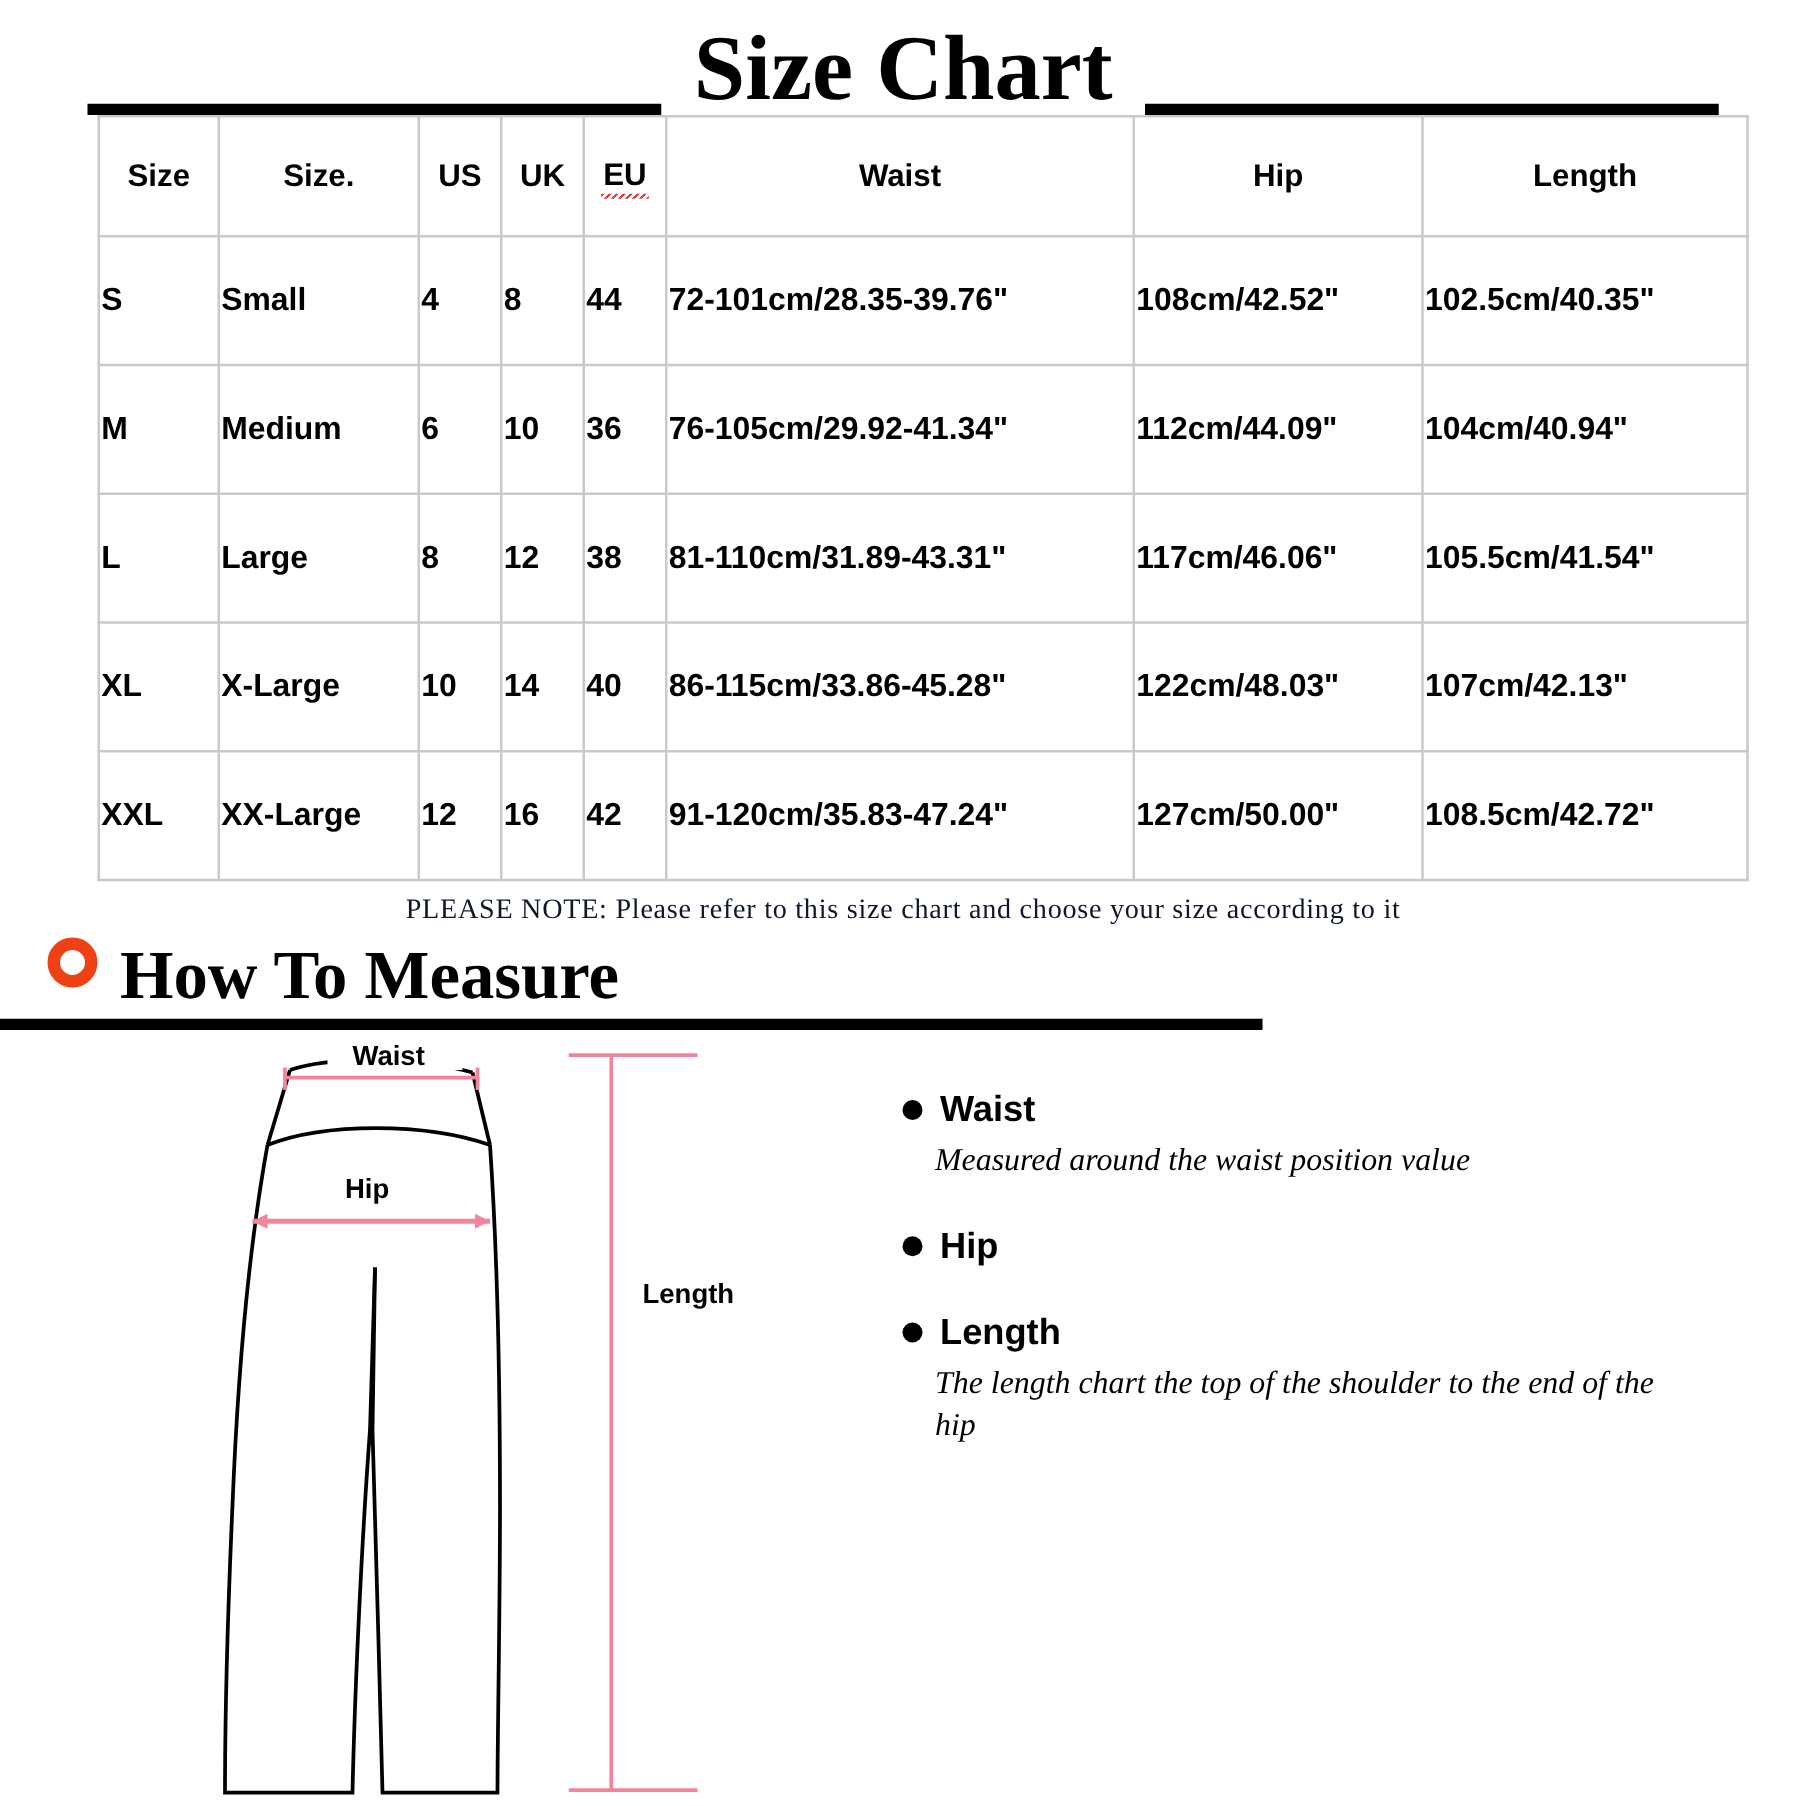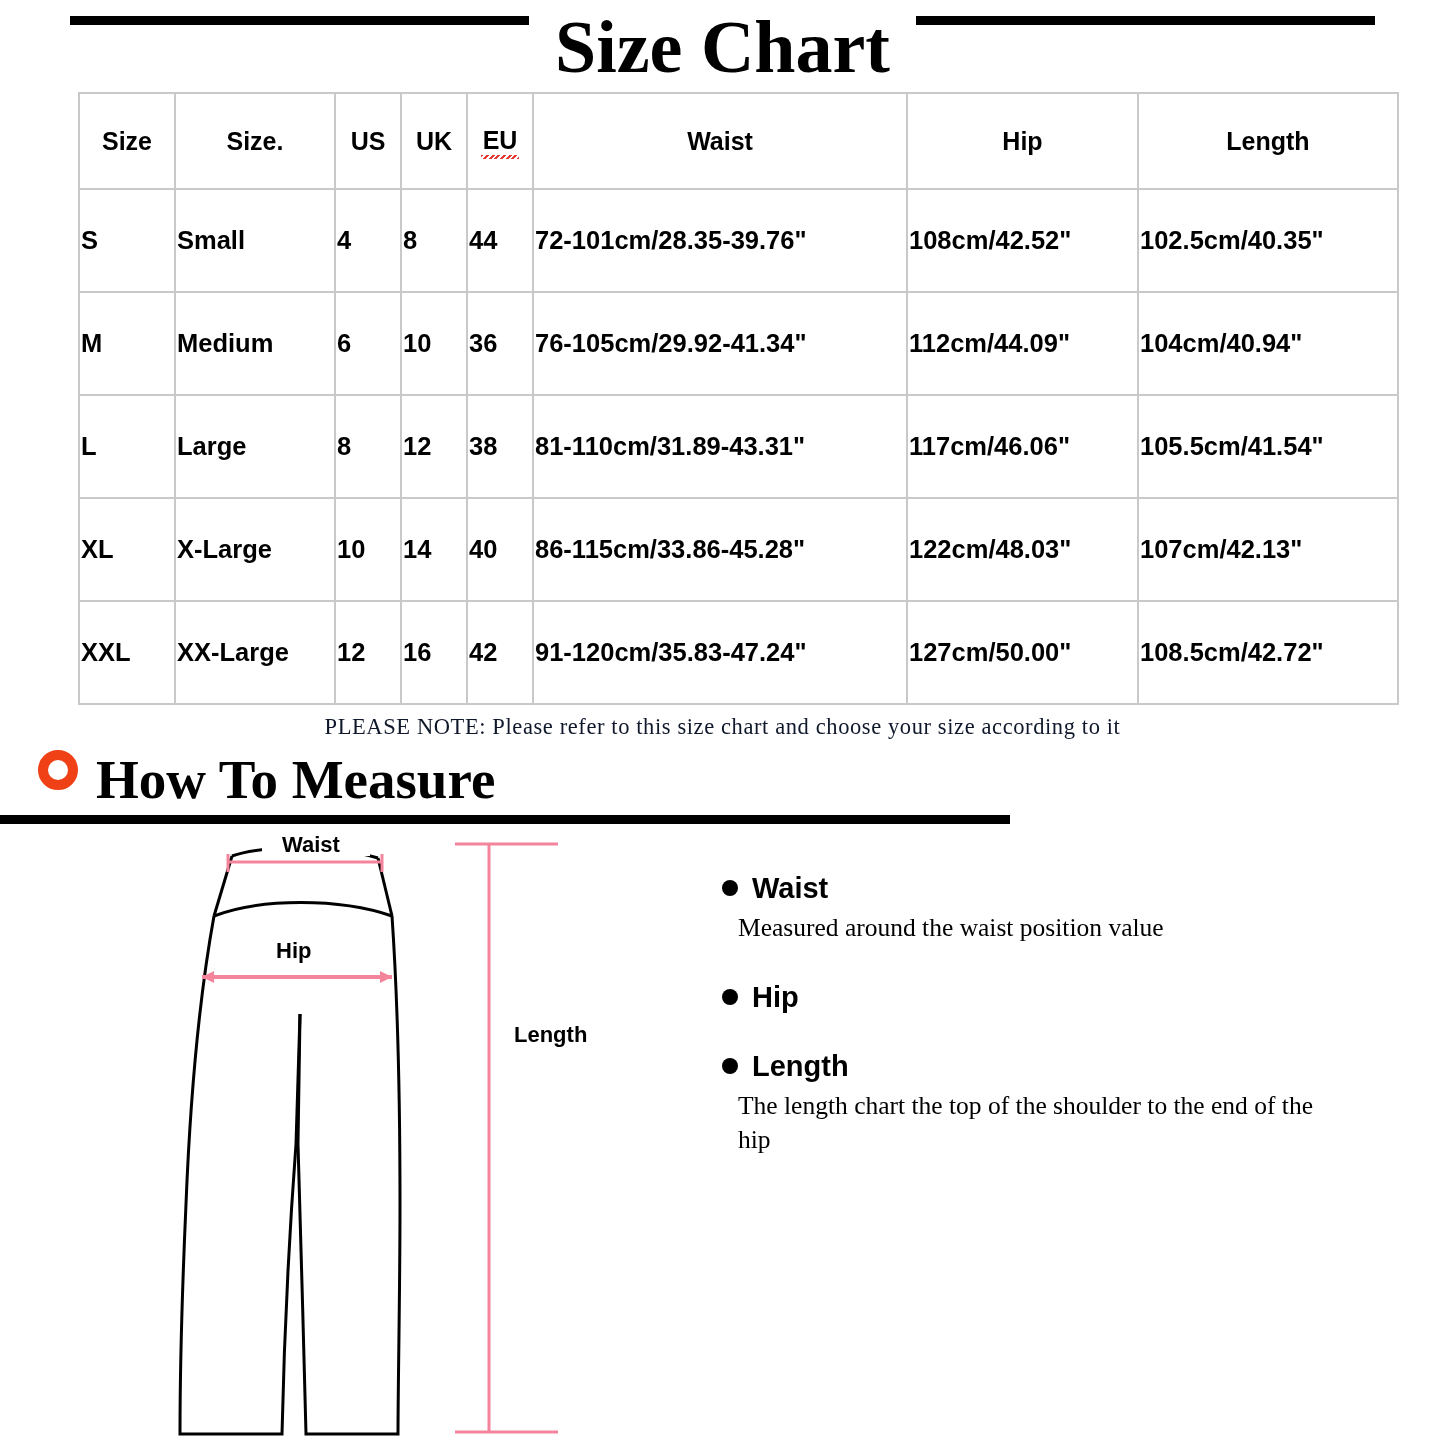--- a/index.html
+++ b/index.html
@@ -12,21 +12,21 @@
     height: 1445px;
     font-family: "Liberation Sans", sans-serif;
     color: #000000;
     overflow: hidden;
     position: relative;
   }
 
   
   .title-row {
     display: flex;
-    align-items: flex-start;
+    align-items: flex-end;
     justify-content: center;
     height: 92px;
     padding: 10px 70px 0 70px;
     box-sizing: border-box;
   }
   .title-rule {
     flex: 1 1 auto;
     height: 9px;
     background: #000;
     margin-top: 6px;
@@ -157,22 +157,23 @@
     height: 16px;
     border-radius: 50%;
     background: #000;
     margin-right: 14px;
     flex: 0 0 auto;
   }
   .legend-desc {
     font-family: "Liberation Serif", serif;
     font-size: 25.5px;
     line-height: 1.35;
-    margin: 6px 0 0 16px;
+    margin: 6px 0 0 26px;
     max-width: 600px;
+    font-style: italic;
   }
   svg { display: block; }
 </style>
 </head>
 <body>
 
 <div class="title-row">
   <div class="title-rule left"></div>
   <div class="page-title">Size Chart</div>
   <div class="title-rule right"></div>

